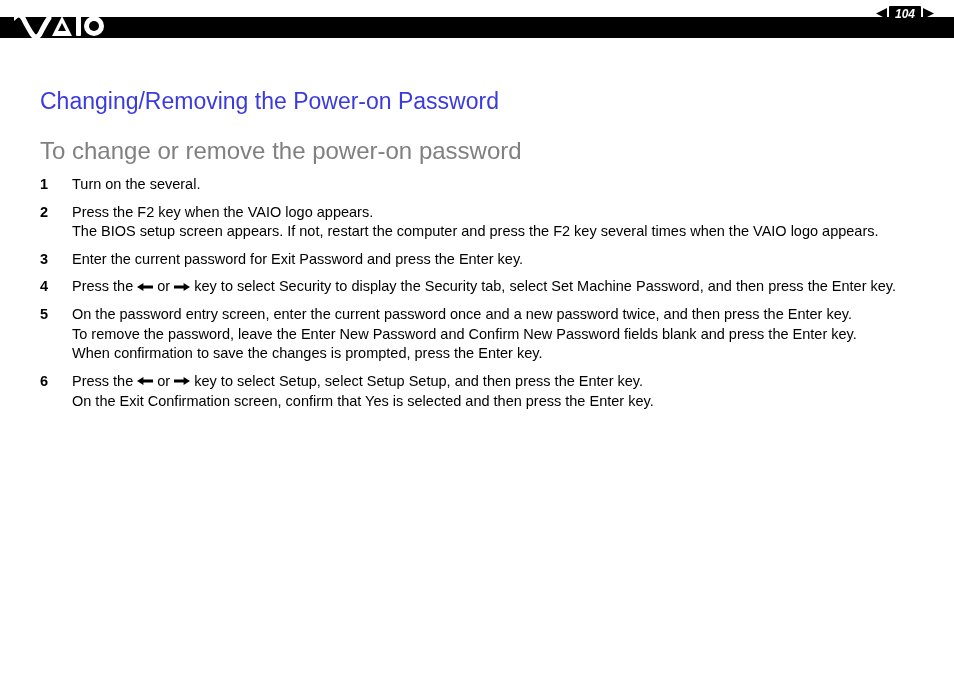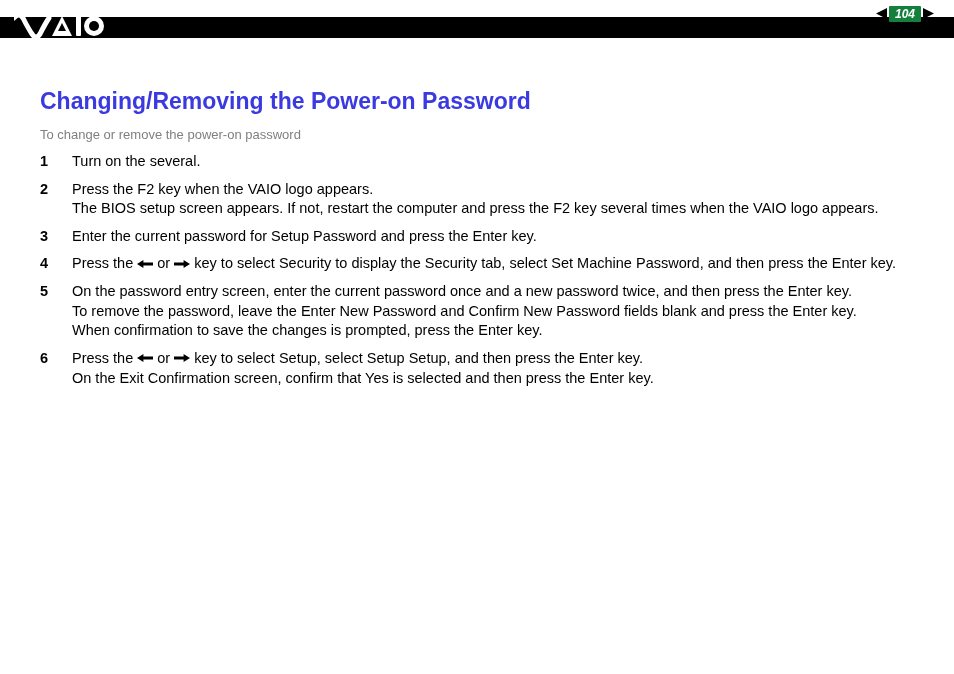--- a/index.html
+++ b/index.html
@@ -1,26 +1,26 @@
 <!DOCTYPE html>
 <html><head>
 <meta charset="utf-8">
 <style>
   * { box-sizing: border-box; margin: 0; padding: 0; }
   body { width: 954px; height: 674px; font-family: Arial, Helvetica, sans-serif; background: #fff; color: #000; position: relative; }
   .black-strip { position: absolute; left: 0; right: 0; top: 17px; height: 21px; background: #000; z-index: 0; }
   .logo { position: absolute; left: 14px; top: 14px; z-index: 2; }
   .page-meta { position: absolute; right: 20px; top: 6px; text-align: right; z-index: 2; }
   .page-nav { display: flex; align-items: center; justify-content: flex-end; gap: 2px; font-weight: bold; font-size: 13px; font-style: italic; color:#000; }
-  .page-nav .num-badge { background: #15803d; color: #fff; padding: 1px 6px; border-radius: 1px; font-size: 12px; font-style: italic; }
+  .page-nav .num-badge { background: #000000; color: #fff; padding: 1px 6px; border-radius: 1px; font-size: 12px; font-style: italic; }
   .page-nav svg { width: 11px; height: 11px; }
   .breadcrumb { font-size: 12px; font-weight: bold; margin-top: 0px; white-space: nowrap; }
   .content { position: absolute; top: 88px; left: 40px; right: 40px; }
-  h1.title { color: #3a3ae0; font-size: 23px; font-weight: bold; margin-bottom: 12px; }
-  h2.subtitle { color: #808080; font-size: 13px; font-weight: normal; margin-bottom: 10px; }
+  h1.title { color: #3a3ae0; font-size: 23px; font-weight: normal; margin-bottom: 22px; }
+  h2.subtitle { color: #808080; font-size: 24px; font-weight: normal; margin-bottom: 10px; }
   ol.steps { list-style: none; }
   ol.steps li { display: flex; gap: 18px; margin-bottom: 8px; font-size: 14.5px; line-height: 1.35; }
   ol.steps li .num { font-weight: bold; min-width: 14px; }
   ol.steps li .txt { flex: 1; }
   .txt .bold { font-weight: normal; }
   .arrow-ico { display:inline-block; vertical-align:middle; }
   .arrow-ico svg { width:16px; height:10px; }
 </style>
 </head>
 <body>
@@ -59,21 +59,21 @@
       <li>
         <span class="num">1</span>
         <span class="txt">Turn on the several.</span>
       </li>
       <li>
         <span class="num">2</span>
         <span class="txt">Press the <span class="bold">F2</span> key when the VAIO logo appears.<br>The BIOS setup screen appears. If not, restart the computer and press the <span class="bold">F2</span> key several times when the VAIO logo appears.</span>
       </li>
       <li>
         <span class="num">3</span>
-        <span class="txt">Enter the current password for <span class="bold">Setup Password</span> and press the <span class="bold">Enter</span> key.</span>
+        <span class="txt">Enter the current password for <span class="bold">Exit Password</span> and press the <span class="bold">Enter</span> key.</span>
       </li>
       <li>
         <span class="num">4</span>
         <span class="txt">Press the <span class="arrow-ico"><svg viewBox="0 0 20 10">
               <polygon points="0,5 8,0 8,3 20,3 20,7 8,7 8,10" fill="#000"></polygon>
             </svg></span> or <span class="arrow-ico"><svg viewBox="0 0 20 10">
               <polygon points="20,5 12,0 12,3 0,3 0,7 12,7 12,10" fill="#000"></polygon>
             </svg></span> key to select <span class="bold">Security</span> to display the <span class="bold">Security</span> tab, select <span class="bold">Set Machine Password</span>, and then press the <span class="bold">Enter</span> key.</span>
       </li>
       <li>

